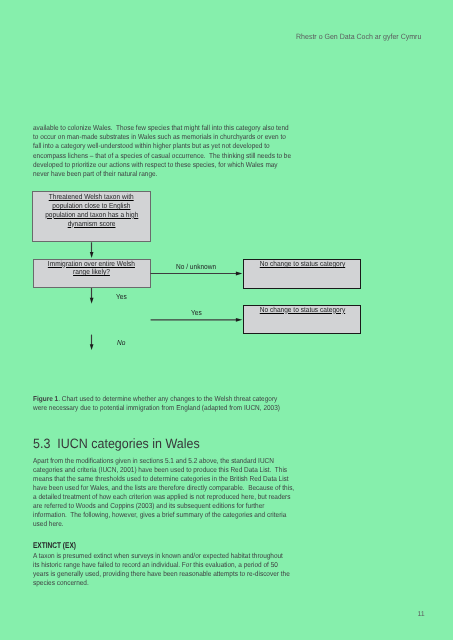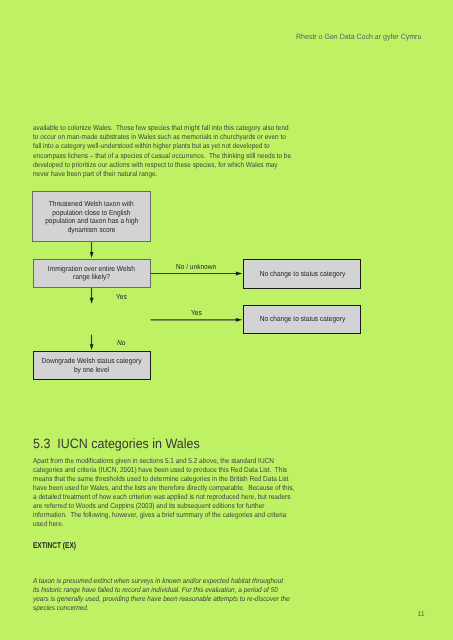--- a/index.html
+++ b/index.html
@@ -1,51 +1,51 @@
 <!DOCTYPE html>
 <html><head>
 <meta charset="utf-8">
 <style>
   html,body{margin:0;padding:0;}
   body{width:453px;height:640px;background:#ffffff;
        font-family:"Liberation Sans",sans-serif;
        -webkit-font-smoothing:antialiased;text-rendering:geometricPrecision;}
-  .page{position:relative;width:453px;height:640px;overflow:hidden;background:#bef264;}
+  .page{position:relative;width:453px;height:640px;overflow:hidden;background:#86efac;}
 
   .hdr{position:absolute;left:296px;top:31.5px;font-size:7.6px;color:#5c5c5e;white-space:pre;
        transform:scaleX(0.925);transform-origin:left center;}
 
   .para{position:absolute;left:33px;width:262px;color:#3f3f41;}
   .para .ln{font-size:7.2px;height:9.15px;line-height:9.15px;white-space:pre;
             transform:scaleX(0.90);transform-origin:left center;}
   .para2 .ln{height:8.96px;line-height:8.96px;}
   .para3 .ln{height:8.95px;line-height:8.95px;}
 
   .para1{top:111.2px;margin-top:12px;}
   .para2{top:457px;}
-  .para3{top:577px;font-style:italic;}
+  .para3{top:552px;}
 
   .caption{position:absolute;left:33px;top:395.2px;width:270px;color:#3f3f41;}
   .caption .ln{font-size:7.15px;height:8.45px;line-height:8.45px;white-space:pre;
                transform:scaleX(0.907);transform-origin:left center;}
   .caption b{font-weight:bold;}
 
   h2.sec{position:absolute;left:33px;top:435.5px;margin:0;font-size:13.5px;font-weight:normal;
          color:#37373a;white-space:pre;line-height:16px;
          transform:scaleX(0.924);transform-origin:left center;}
 
   .sub{position:absolute;left:33px;top:541.4px;font-size:8.3px;font-weight:bold;color:#262628;
        white-space:pre;line-height:9px;transform:scaleX(0.79);transform-origin:left center;}
 
   .pageno{position:absolute;left:417.4px;top:610.8px;font-size:7px;color:#5c5c5e;line-height:7px;}
 
   .chart{position:absolute;left:0;top:180px;width:453px;height:210px;}
   .conn{position:absolute;left:0;top:0;}
   .fbox{position:absolute;background:#d2d3d5;box-sizing:border-box;
-        display:flex;flex-direction:column;align-items:center;justify-content:center;}
+        display:flex;flex-direction:column;align-items:center;text-decoration:underline;}
   .fbox.grey{border:1.35px solid #6a6a6c;}
   .fbox.dark{border:1.5px solid #1a1a1a;}
   .fbox .bt{font-size:7.3px;height:8.75px;line-height:8.75px;white-space:pre;color:#1f1f21;
             transform:scaleX(0.90);}
   .flabel{position:absolute;font-size:7.3px;line-height:8.62px;white-space:pre;color:#1f1f21;
           transform:scaleX(0.90);transform-origin:left center;}
 
   #b1{left:32.1px;top:11.2px;width:119.0px;height:51.3px;padding-top:1.2px;}
   #b2{left:32.5px;top:78.6px;width:118.0px;height:29.4px;}
   #b3{left:243.3px;top:79.2px;width:118.0px;height:29.5px;}
@@ -90,24 +90,20 @@
 
     <div class="fbox dark" id="b3">
       <div class="bt">No change to status category</div>
     </div>
 
 
     <div class="fbox dark" id="b5">
       <div class="bt">No change to status category</div>
     </div>
 
-    <div class="fbox dark" id="b6">
-      <div class="bt">Downgrade Welsh status category</div>
-      <div class="bt">by one level</div>
-    </div>
 
     <svg class="conn" width="453" height="210" viewBox="0 0 453 210">
       <g fill="none" stroke="#3c3c3e" stroke-width="1.15">
         <path d="M91.5 62.3 L91.5 72.8"></path>
         <path d="M91.5 108.0 L91.5 118.6"></path>
         <path d="M91.5 154.6 L91.5 165.0"></path>
         <path d="M150.4 93.5 L236.4 93.5"></path>
         <path d="M150.6 139.8 L236.4 139.8"></path>
       </g>
       <g fill="#1c1c1c">
@@ -118,20 +114,24 @@
         <path d="M235.9 137.9 L235.9 141.7 L242.3 139.8 Z"></path>
       </g>
     </svg>
 
     <div class="flabel" id="lb-nounknown">No / unknown</div>
     <div class="flabel" id="lb-yes1">Yes</div>
     <div class="flabel" id="lb-yes2">Yes</div>
     <div class="flabel" id="lb-no1">No</div>
   </div>
 
+  <div class="caption">
+    <div class="ln"><b>Figure 1</b><span>. Chart used to determine whether any changes to the Welsh threat category</span></div>
+    <div class="ln">were necessary due to potential immigration from England (adapted from IUCN, 2003)</div>
+  </div>
 
   <h2 class="sec"><span>5.3</span><span>&nbsp; </span><span>IUCN categories in Wales</span></h2>
 
   <div class="para para2">
     <div class="ln">Apart from the modifications given in sections 5.1 and 5.2 above, the standard IUCN</div>
     <div class="ln">categories and criteria (IUCN, 2001) have been used to produce this Red Data List.  This</div>
     <div class="ln">means that the same thresholds used to determine categories in the British Red Data List</div>
     <div class="ln">have been used for Wales, and the lists are therefore directly comparable.  Because of this,</div>
     <div class="ln">a detailed treatment of how each criterion was applied is not reproduced here, but readers</div>
     <div class="ln">are referred to Woods and Coppins (2003) and its subsequent editions for further</div>

